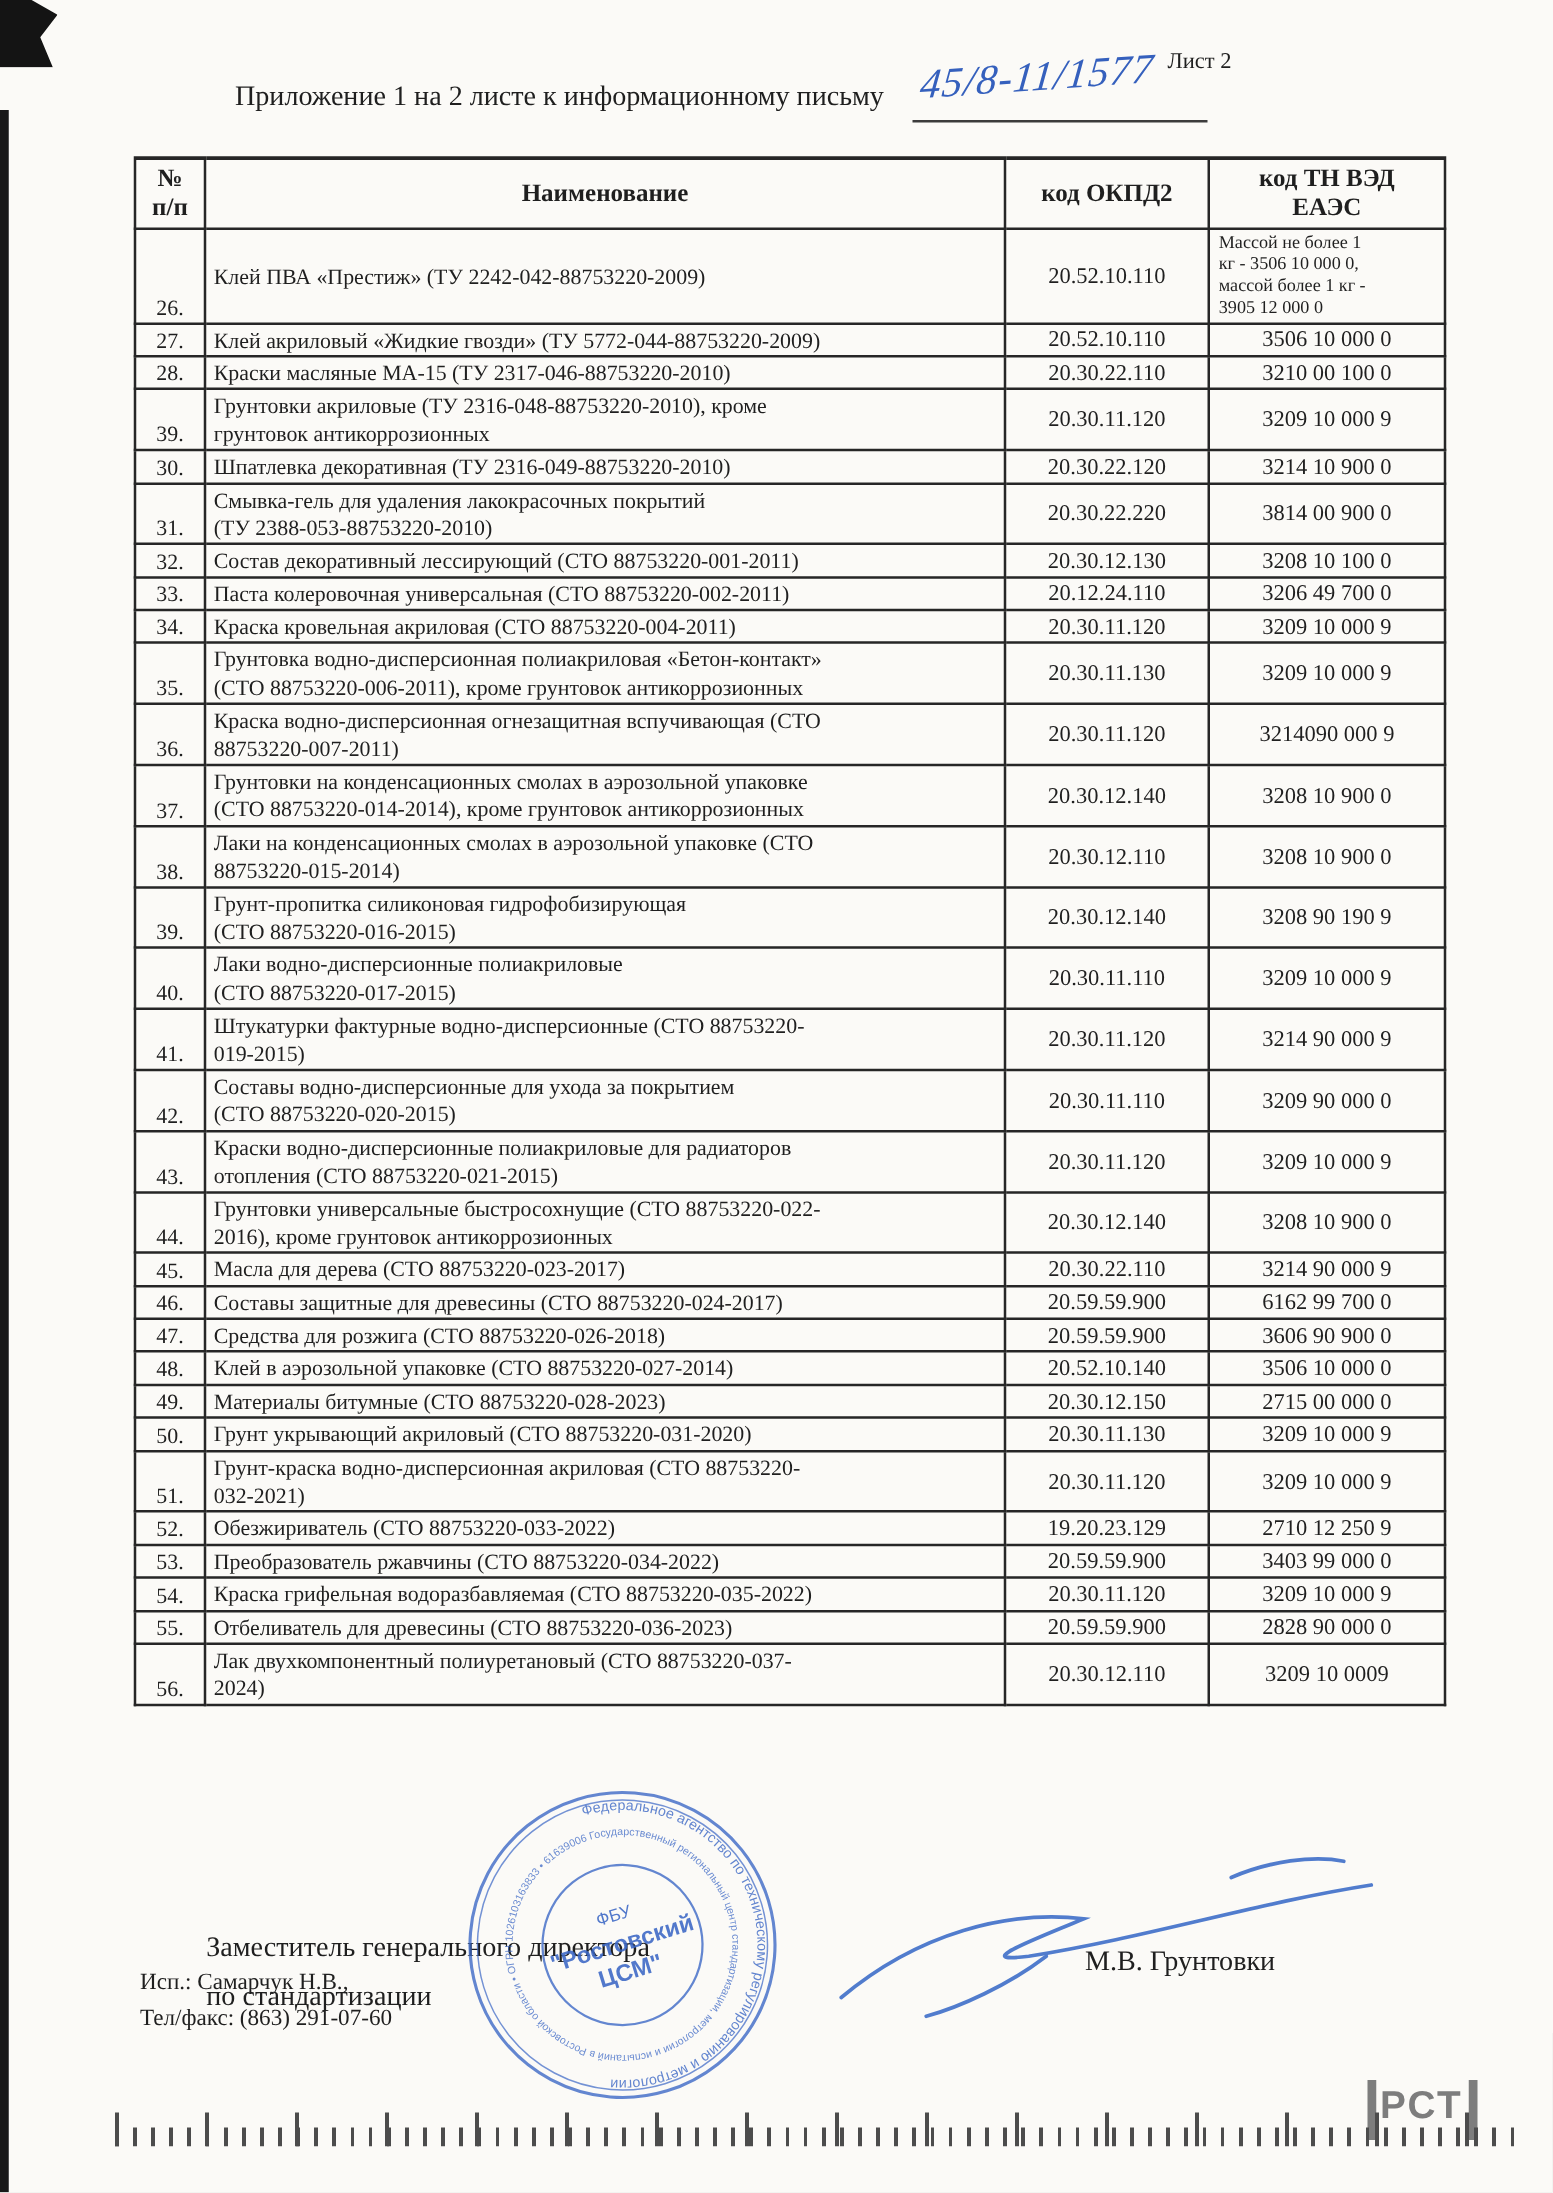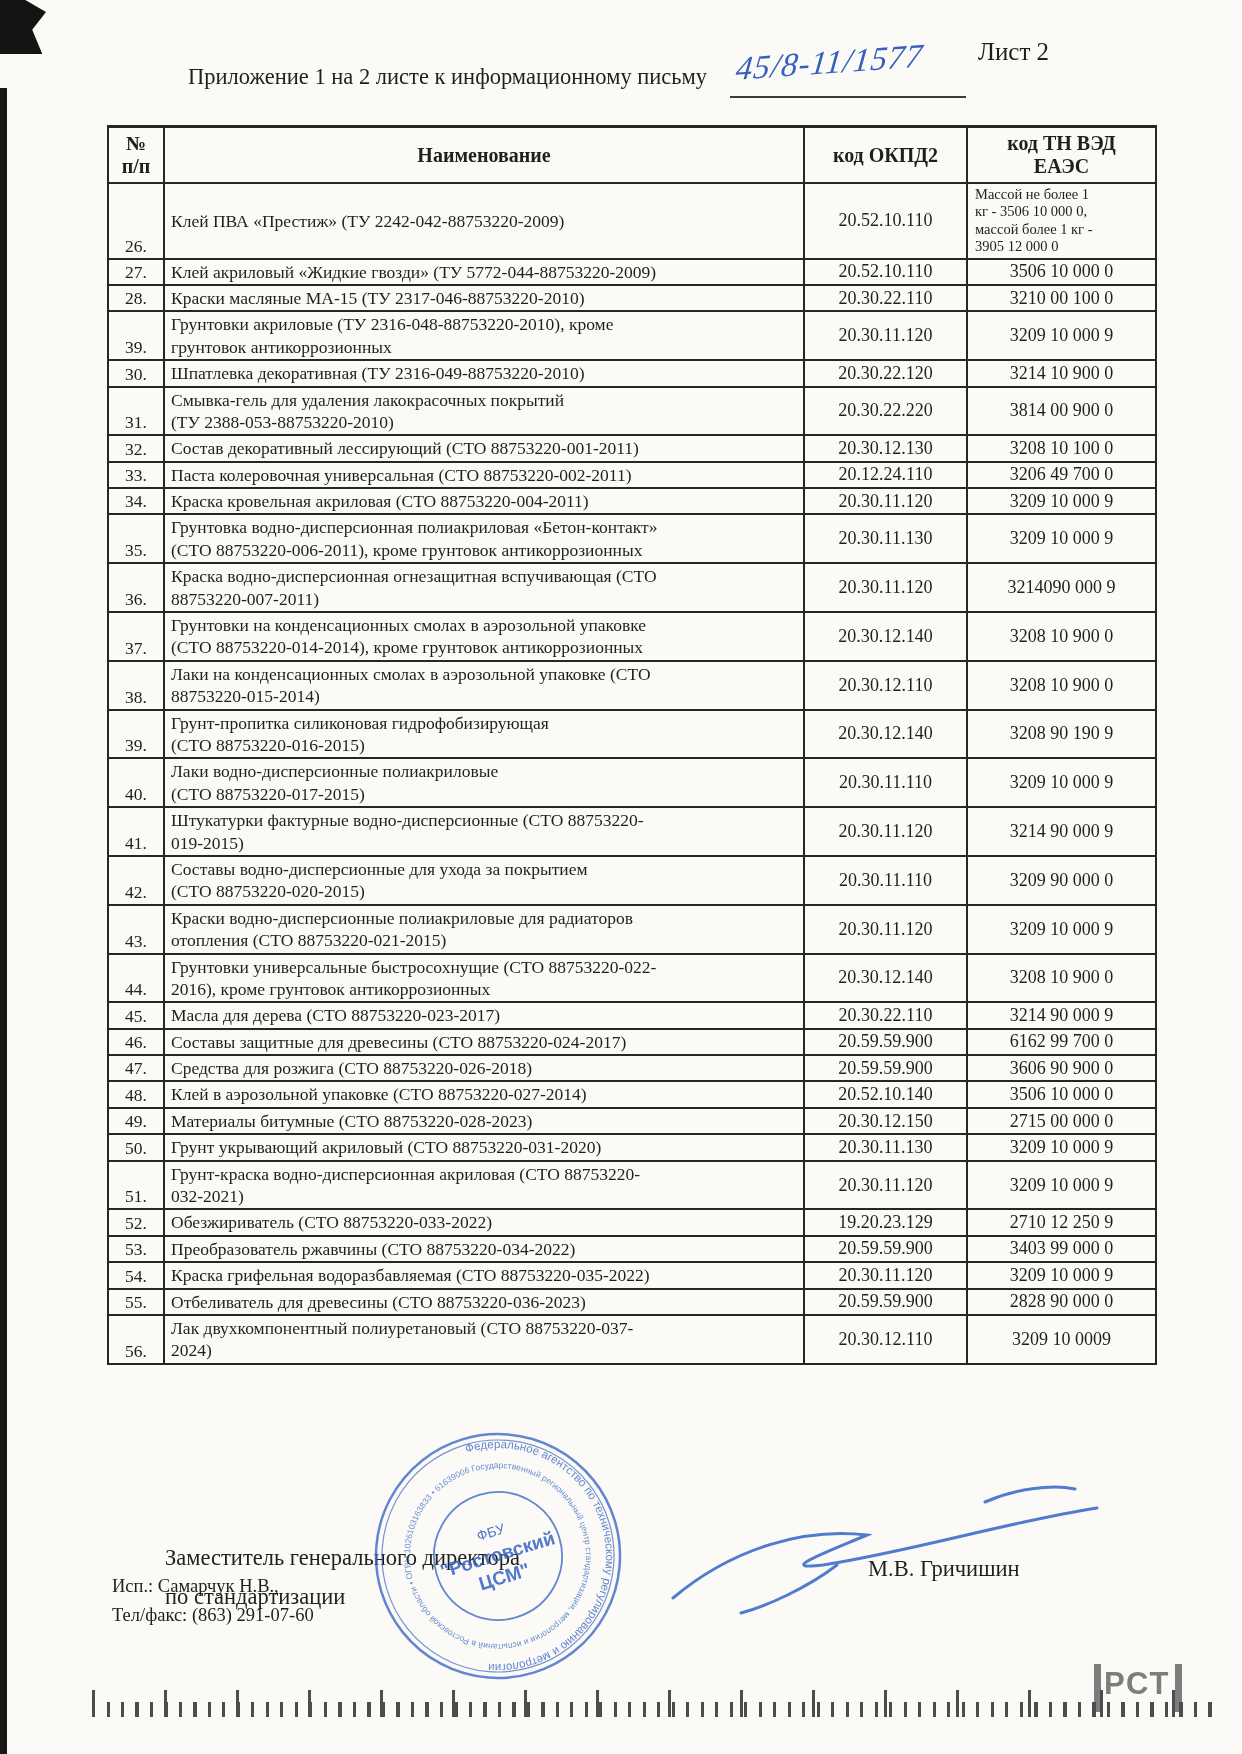--- a/index.html
+++ b/index.html
@@ -7,21 +7,21 @@
   .page{
     position:relative; width:1242px; height:1754px; margin:0 auto;
     background:#fbfaf7; overflow:hidden;
     font-family:"Liberation Serif","DejaVu Serif",serif; color:#1f1f1f;
   }
   
   .corner-blob{position:absolute;left:0;top:0;width:46px;height:54px;background:#141414;
     clip-path:polygon(0 0,55% 0,100% 22%,70% 55%,92% 100%,0 100%);}
   .edge-strip{position:absolute;left:0;top:88px;width:7px;height:1666px;background:#181818;}
 
-  .sheet-label{position:absolute;left:978px;top:38px;font-size:25px;}
+  .sheet-label{position:absolute;left:934px;top:38px;font-size:18px;}
   .title-text{position:absolute;left:188px;top:64px;font-size:22.5px;text-align:center;}
   .blank-line{position:absolute;left:730px;top:56px;width:236px;height:40px;border-bottom:2.5px solid #3c3c3c;}
   .hand-number{
     position:absolute;left:736px;top:44px;font-size:33px;font-style:italic;
     color:#3560bd;transform:rotate(-4deg) skewX(-10deg);letter-spacing:1px;white-space:nowrap;
   }
 
   table.doc{
     position:absolute;left:107px;top:125px;width:1048px;
     border-collapse:collapse;table-layout:fixed;
@@ -292,21 +292,21 @@
       <td class="c-okpd">20.30.12.110</td>
       <td class="c-tnved pre">3209 10 0009</td>
     </tr>
       </tbody>
   </table>
 
   <div class="sign-title">
     <div>Заместитель генерального директора</div>
     <div>по стандартизации</div>
   </div>
-  <div class="signer-name">М.В. Гричишин</div>
+  <div class="signer-name">М.В. Грунтовки</div>
   <div class="executor">
     <div>Исп.: Самарчук Н.В.,</div>
     <div>Тел/факс: (863) 291-07-60</div>
   </div>
 
   <svg class="stamp" viewBox="0 0 264 264">
     <defs>
       <path id="arcTop" d="M 132 24 A 108 108 0 1 1 131.9 24"></path>
       <path id="arcIn" d="M 132 44 A 88 88 0 1 1 131.9 44"></path>
     </defs>

